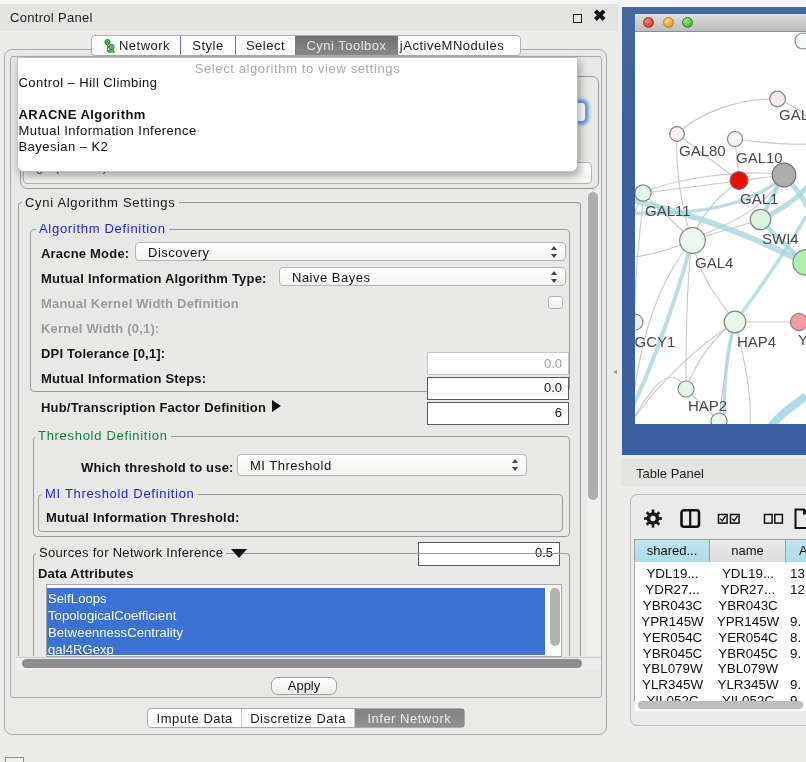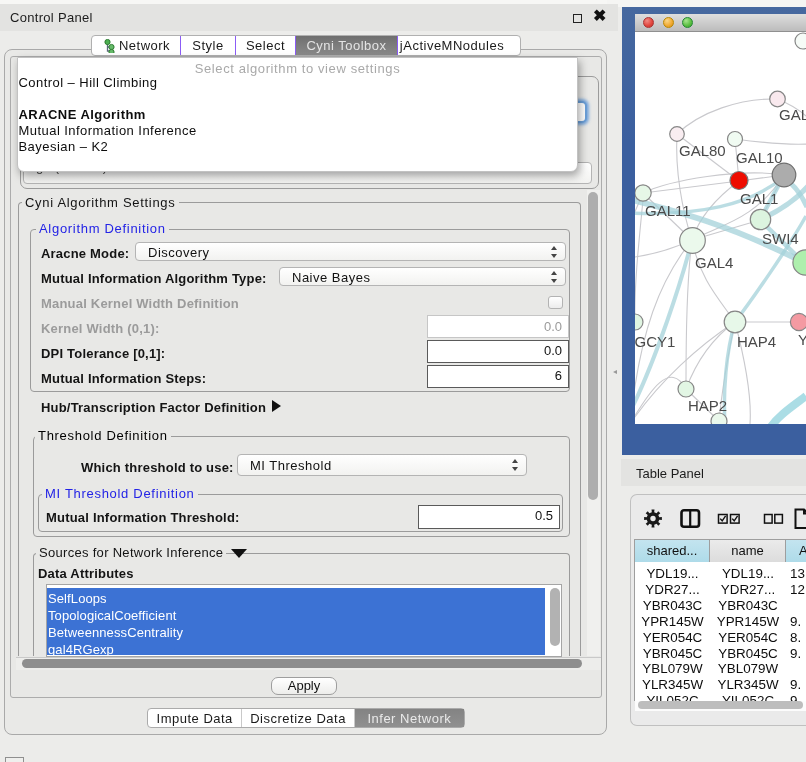--- a/index.html
+++ b/index.html
@@ -21,33 +21,33 @@
 
 #toptabs { left:91px; top:35px; width:430px; height:21px; background:#ffffff; border:1px solid #b0b0b0; border-radius:4px; display:flex; font-size:13px; letter-spacing:0.5px; color:#1a1a1a; z-index:30; }
 #toptabs .seg { display:flex; align-items:center; justify-content:center; height:100%; border-right:1px solid #8b5cf6; }
 #toptabs .seg:last-child { border-right:none; }
 #toptabs .sel { background:linear-gradient(#6f6f6f,#8a8a8a); color:#e4e4e4; }
 
 
 .grp { position:absolute; border:1px solid #9b9b9b; border-radius:4px; }
 .glabel { position:absolute; background:#e8e8e6; padding:0 3px; font-size:13px; letter-spacing:0.7px; white-space:nowrap; }
 .blab { color:#2323e6; }
-.grlab { color:#000000; }
+.grlab { color:#15803d; }
 .boldlab { position:absolute; font-size:13px; font-weight:bold; letter-spacing:0.2px; color:#141414; white-space:nowrap; }
 .graylab { color:#9b9b9b !important; }
 
 
 .combo { position:absolute; background:linear-gradient(#ffffff,#f2f2f0); border:1px solid #b4b4b4; border-radius:4px; font-size:13px; letter-spacing:0.5px; color:#111; }
 .combo .ctext { position:absolute; left:12px; top:2px; }
 .spin { position:absolute; right:7px; top:50%; width:7px; height:12px; margin-top:-6px; }
 .spin:before { content:""; position:absolute; left:0; top:0; border-left:3.5px solid transparent; border-right:3.5px solid transparent; border-bottom:4.5px solid #444; }
 .spin:after { content:""; position:absolute; left:0; bottom:0; border-left:3.5px solid transparent; border-right:3.5px solid transparent; border-top:4.5px solid #444; }
 
 
-.tfield { position:absolute; background:#fff; font-size:13px; text-align:right; padding-right:6px; color:#111; }
+.tfield { position:absolute; background:#fff; font-size:13px; text-align:right; padding-right:6px; color:#111;margin-top:37px; }
 .dis { border:1px solid #c6c6c6; color:#9b9b9b; }
 .ena { border:1.5px solid #5a5a5a; }
 
 
 .vthumb,.hthumb { position:absolute; background:#aeaeae; border-radius:5px; }
 
 
 #popup { left:17px; top:57px; width:561px; height:115px; background:#ffffff; border:1px solid #c2c2c2; border-radius:1px 1px 7px 7px; box-shadow:2px 4px 9px rgba(0,0,0,0.35); z-index:40; }
 #popup .ph { position:absolute; left:0; top:3px; width:100%; text-align:center; font-size:13px; letter-spacing:0.6px; color:#a9a9a9; }
 #popup .it { position:absolute; left:0.5px; font-size:13px; letter-spacing:0.45px; color:#0d0d0d; white-space:nowrap; }

